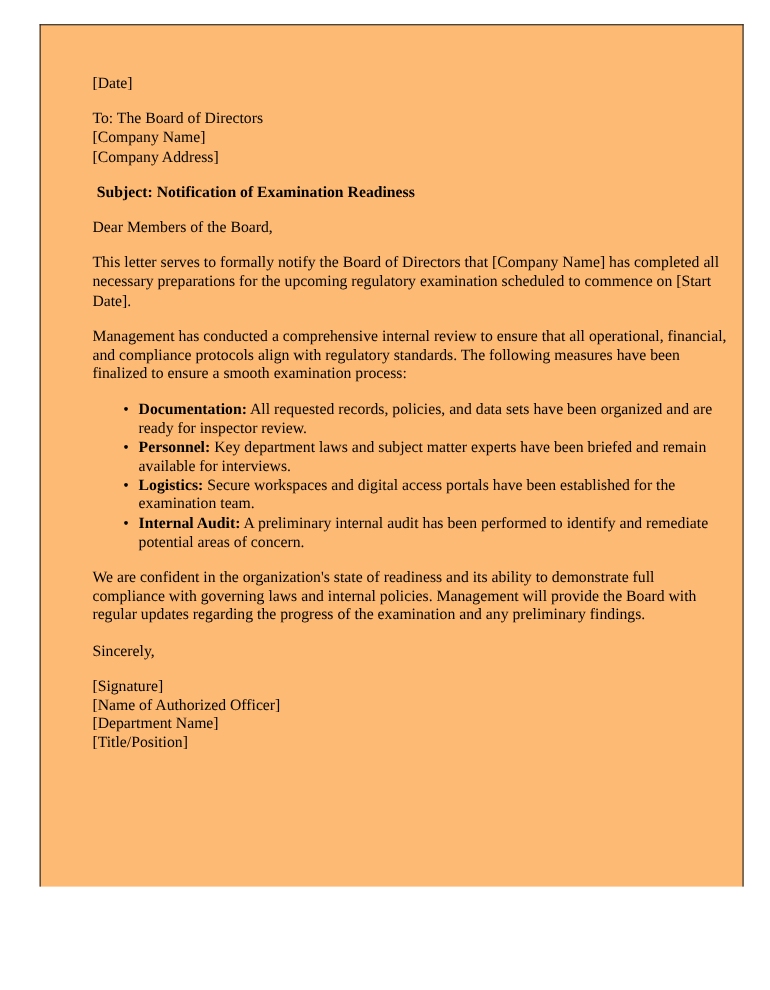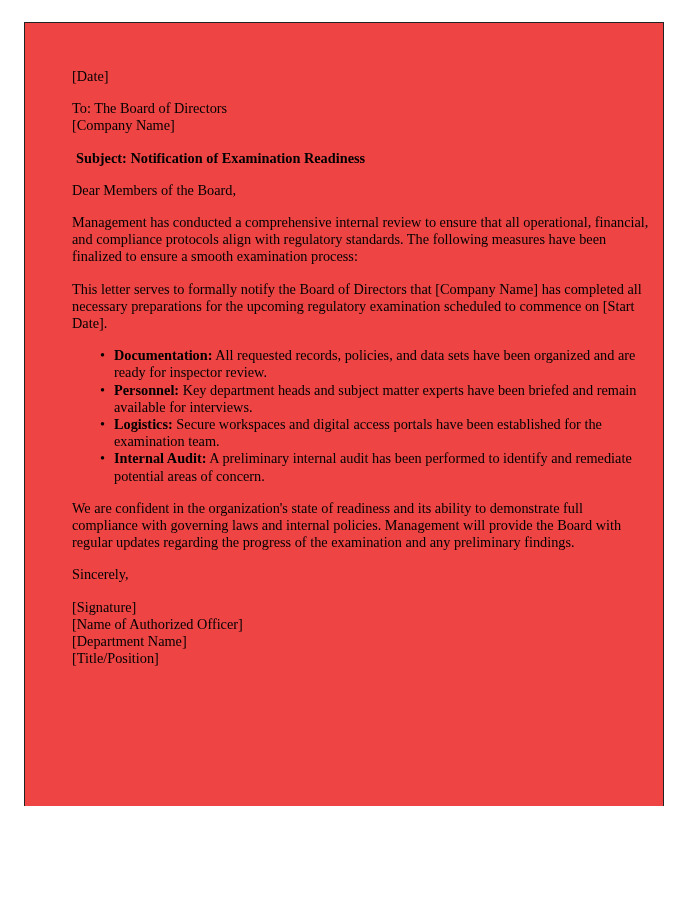--- a/index.html
+++ b/index.html
@@ -13,30 +13,30 @@
     height: 900px;
     position: relative;
     font-family: "Liberation Serif", "DejaVu Serif", serif;
     color: #000000;
     overflow: hidden;
   }
 
   
   #page-frame {
     position: absolute;
-    left: 24px;
+    left: 36px;
     top: 22px;
     width: 640px;          
     height: 784px;         
     box-sizing: border-box;
     border-left: 1px solid #232323;
     border-top: 1px solid #232323;
     border-right: 1px solid #232323;
     border-bottom: none;
-    background: #ef4444;
+    background: #fdba74;
     font-family: Liberation Serif, serif;
   }
 
   
   #letter {
     position: absolute;
     left: 47px;
     top: 45px;
     width: 580px;          
     font-size: 14.3px;
@@ -96,36 +96,37 @@
 
   <div id="letter">
 
     <div class="block">
       <span class="line">[Date]</span>
     </div>
 
     <div class="block">
       <span class="line">To: The Board of Directors</span>
       <span class="line">[Company Name]</span>
+      <span class="line">[Company Address]</span>
     </div>
 
     <div class="subject">Subject: Notification of Examination Readiness</div>
 
     <div class="para">Dear Members of the Board,</div>
 
+    <div class="para">This letter serves to formally notify the Board of Directors that [Company Name] has completed all necessary preparations for the upcoming regulatory examination scheduled to commence on [Start Date].</div>
+
     <div class="para">Management has conducted a comprehensive internal review to ensure that all operational, financial, and compliance protocols align with regulatory standards. The following measures have been finalized to ensure a smooth examination process:</div>
-
-    <div class="para">This letter serves to formally notify the Board of Directors that [Company Name] has completed all necessary preparations for the upcoming regulatory examination scheduled to commence on [Start Date].</div>
 
     <ul class="measures">
       <li>
         <span class="bullet">•</span><span class="lead">Documentation:</span><span> All requested records, policies, and data sets have been organized and are ready for inspector review.</span>
       </li>
       <li>
-        <span class="bullet">•</span><span class="lead">Personnel:</span><span> Key department heads and subject matter experts have been briefed and remain available for interviews.</span>
+        <span class="bullet">•</span><span class="lead">Personnel:</span><span> Key department laws and subject matter experts have been briefed and remain available for interviews.</span>
       </li>
       <li>
         <span class="bullet">•</span><span class="lead">Logistics:</span><span> Secure workspaces and digital access portals have been established for the examination team.</span>
       </li>
       <li>
         <span class="bullet">•</span><span class="lead">Internal Audit:</span><span> A preliminary internal audit has been performed to identify and remediate potential areas of concern.</span>
       </li>
     </ul>
 
     <div class="para">We are confident in the organization's state of readiness and its ability to demonstrate full compliance with governing laws and internal policies. Management will provide the Board with regular updates regarding the progress of the examination and any preliminary findings.</div>

